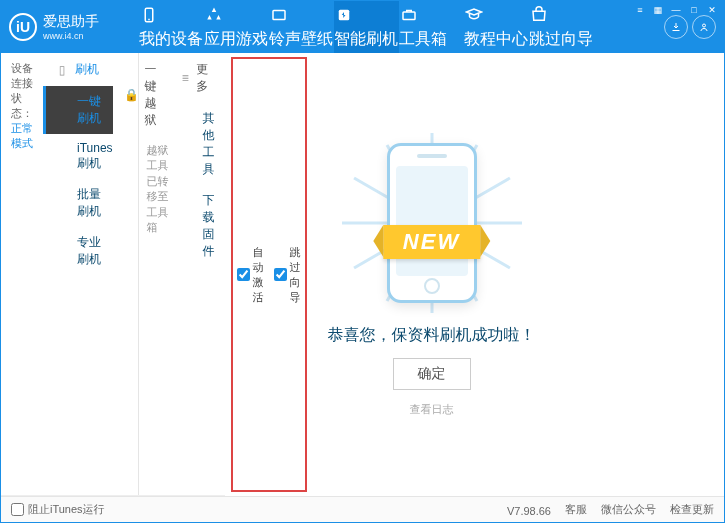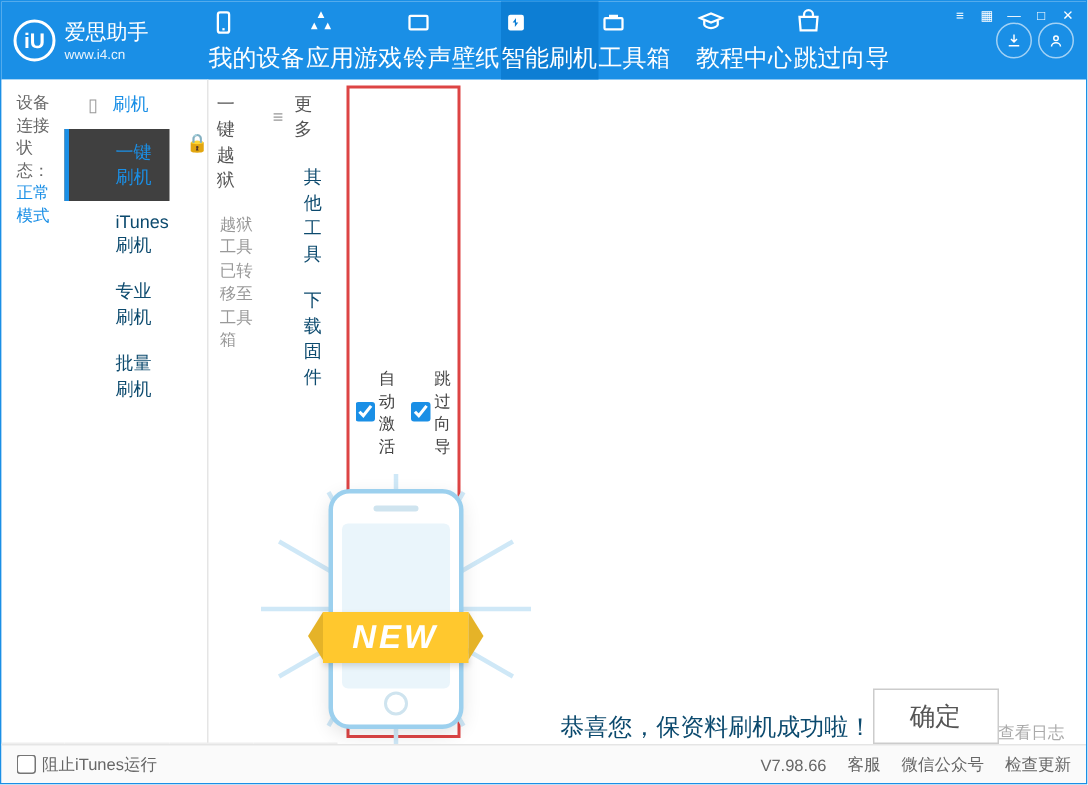--- a/index.html
+++ b/index.html
@@ -28,35 +28,35 @@
 .section-header .icon{width:14px;text-align:center;color:#999}
 .section-header.blue{color:#1a8fe6}
 .side-items{padding-left:0}
 .side-item{padding:7px 0 7px 34px;color:#0c4a6e;cursor:pointer;position:relative}
 .side-item.active{background:#404040;color:#1a8fe6}
 .side-item.active::before{content:"";position:absolute;left:0;top:0;bottom:0;width:3px;background:#1a8fe6}
 .side-note{padding:6px 0 6px 34px;color:#999;font-size:11px;line-height:1.4}
 .checkbox-row{border:2px solid #d44;margin:4px 6px;padding:6px 4px;display:flex;gap:10px;font-size:11px;color:#444}
 .checkbox-row label{display:flex;align-items:center;gap:3px;cursor:pointer}
 .checkbox-row input{accent-color:#1a8fe6}
-.main{flex:1;position:relative;display:flex;flex-direction:row;align-items:flex-end;justify-content:center;gap:0}
+.main{flex:1;position:relative;display:flex;flex-direction:column;align-items:center;justify-content:center;gap:12px}
 .illus{width:220px;height:180px;position:relative}
 .burst{position:absolute;inset:0;border-radius:50%;background:radial-gradient(circle,#fff 0%,#fff 30%,transparent 31%);display:flex;align-items:center;justify-content:center}
 .rays{position:absolute;inset:0}
 .ray{position:absolute;left:50%;top:50%;width:3px;height:90px;background:#cfe8f7;transform-origin:top center}
 .phone{position:relative;width:90px;height:160px;background:#fff;border:3px solid #9cd0ee;border-radius:14px;box-shadow:0 4px 12px rgba(0,0,0,.1);z-index:2}
 .phone::before{content:"";position:absolute;top:8px;left:50%;transform:translateX(-50%);width:30px;height:4px;background:#cfe4ef;border-radius:2px}
 .phone::after{content:"";position:absolute;bottom:6px;left:50%;transform:translateX(-50%);width:12px;height:12px;border:2px solid #cfe4ef;border-radius:50%}
 .phone-screen{position:absolute;top:20px;left:6px;right:6px;bottom:24px;background:#eaf5fb;border-radius:4px}
 .banner{position:absolute;z-index:3;left:50%;top:92px;transform:translateX(-50%);background:#ffc82e;color:#fff;font-weight:bold;font-size:22px;padding:4px 20px;letter-spacing:2px;font-style:italic;box-shadow:0 2px 4px rgba(0,0,0,.15)}
 .banner::before,.banner::after{content:"";position:absolute;top:0;width:0;height:0;border-top:16px solid transparent;border-bottom:16px solid transparent}
 .banner::before{left:-10px;border-right:10px solid #e5b328}
 .banner::after{right:-10px;border-left:10px solid #e5b328}
 .success-text{font-size:16px;color:#0c4a6e}
-.ok-btn{border:1px solid #ccc;background:#fff;padding:6px 24px;font-size:17px;cursor:pointer;color:#555}
+.ok-btn{border:1px solid #ccc;background:#fff;padding:6px 24px;font-size:14px;cursor:pointer;color:#555}
 .log-link{font-size:11px;color:#aaa;cursor:pointer}
 .footer{height:26px;border-top:1px solid #e5e5e5;display:flex;align-items:center;padding:0 10px;font-size:11px;color:#666;background:#fafafa}
 .footer-left{display:flex;align-items:center;gap:4px;flex:1}
 .footer-right{display:flex;align-items:flex-end;gap:14px}
 .footer-right span{cursor:pointer}
 </style>
 </head>
 <body>
 
 <div class="window">
@@ -161,22 +161,22 @@
       </div>
 
       <div class="side-section">
         <div class="section-header blue">
             <span class="icon">▯</span>
             <span>刷机</span>
           </div>
         <div class="side-items">
           <div class="side-item active">一键刷机</div>
           <div class="side-item">iTunes刷机</div>
+          <div class="side-item">批量刷机</div>
           <div class="side-item">专业刷机</div>
-          <div class="side-item">批量刷机</div>
         </div>
       </div>
 
       <div class="side-section">
         <div class="section-header">
             <span class="icon">🔒</span>
             <span>一键越狱</span>
           </div>
         <div class="side-note">
           <div>越狱工具已转移至</div>

